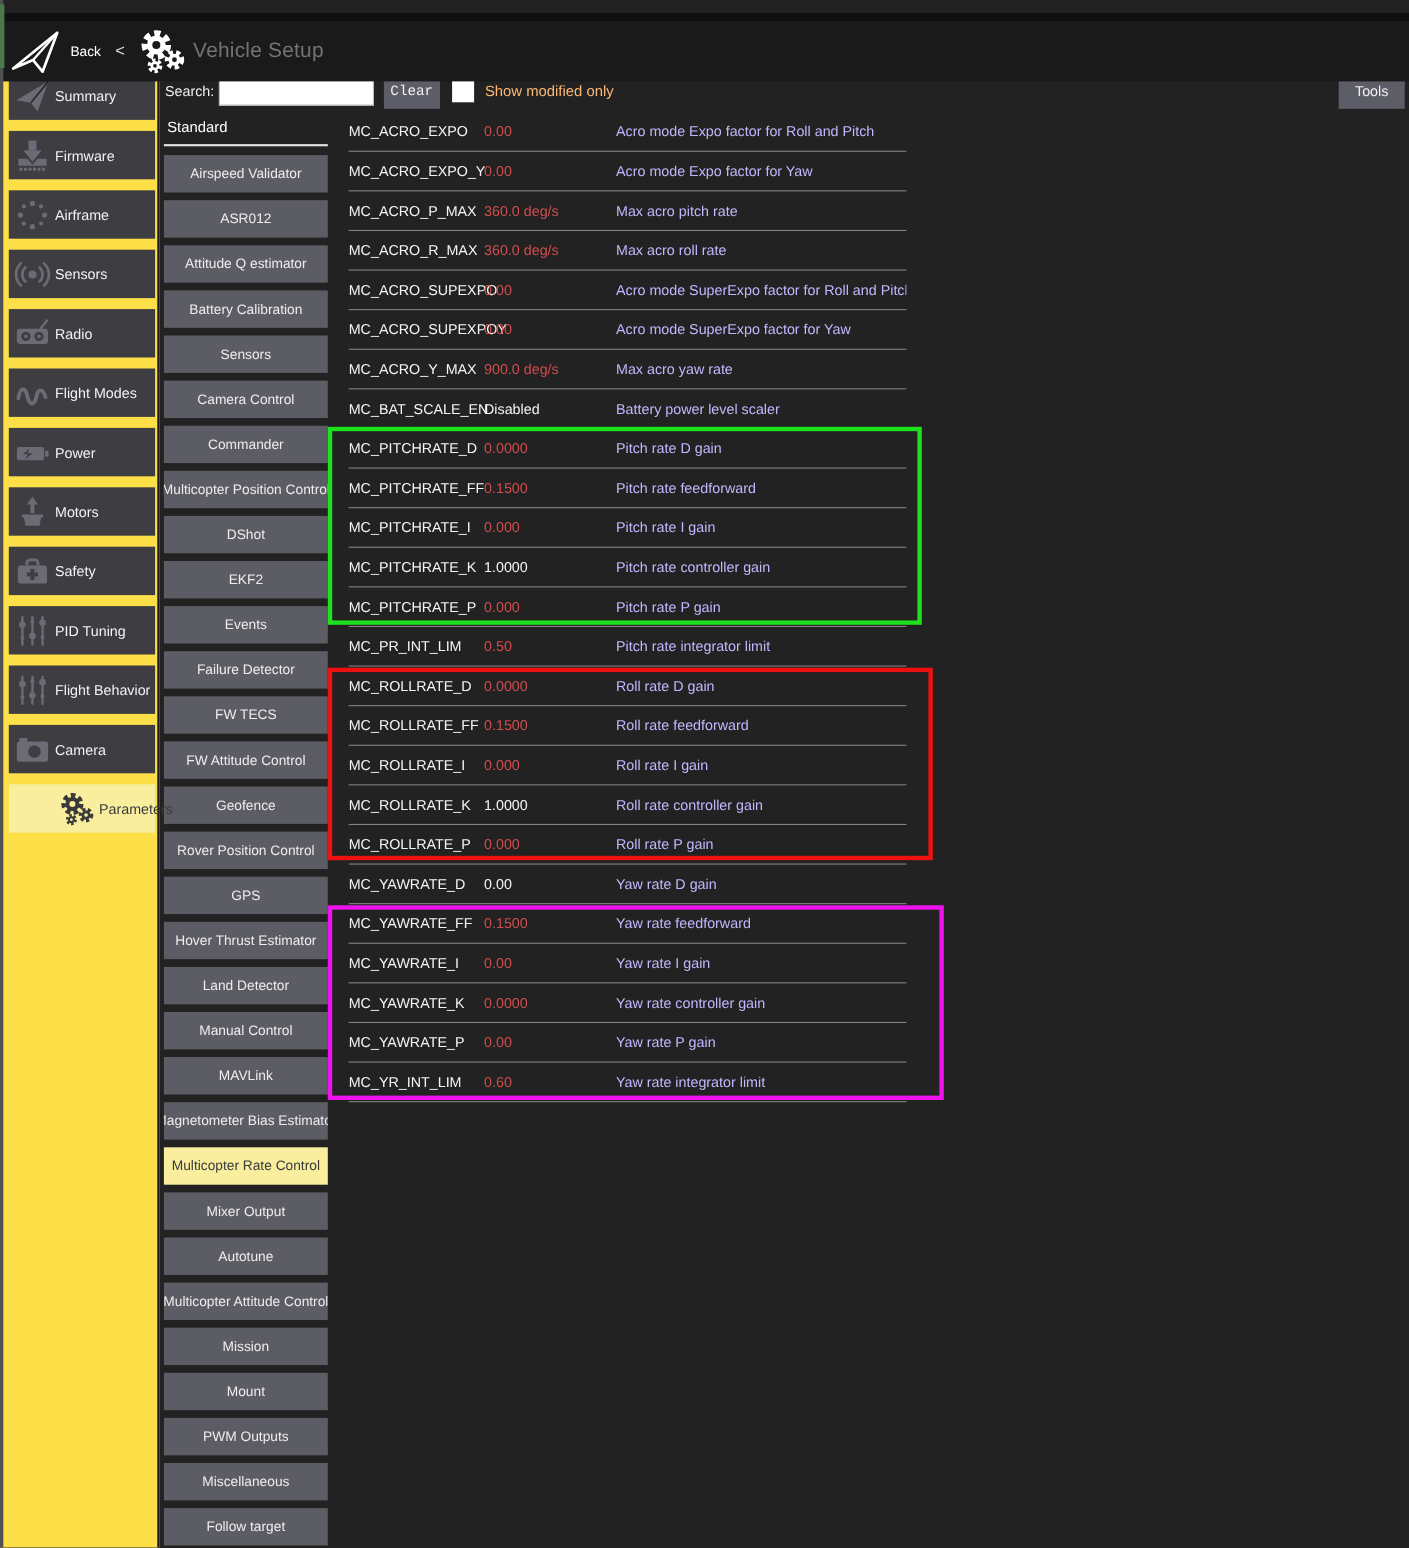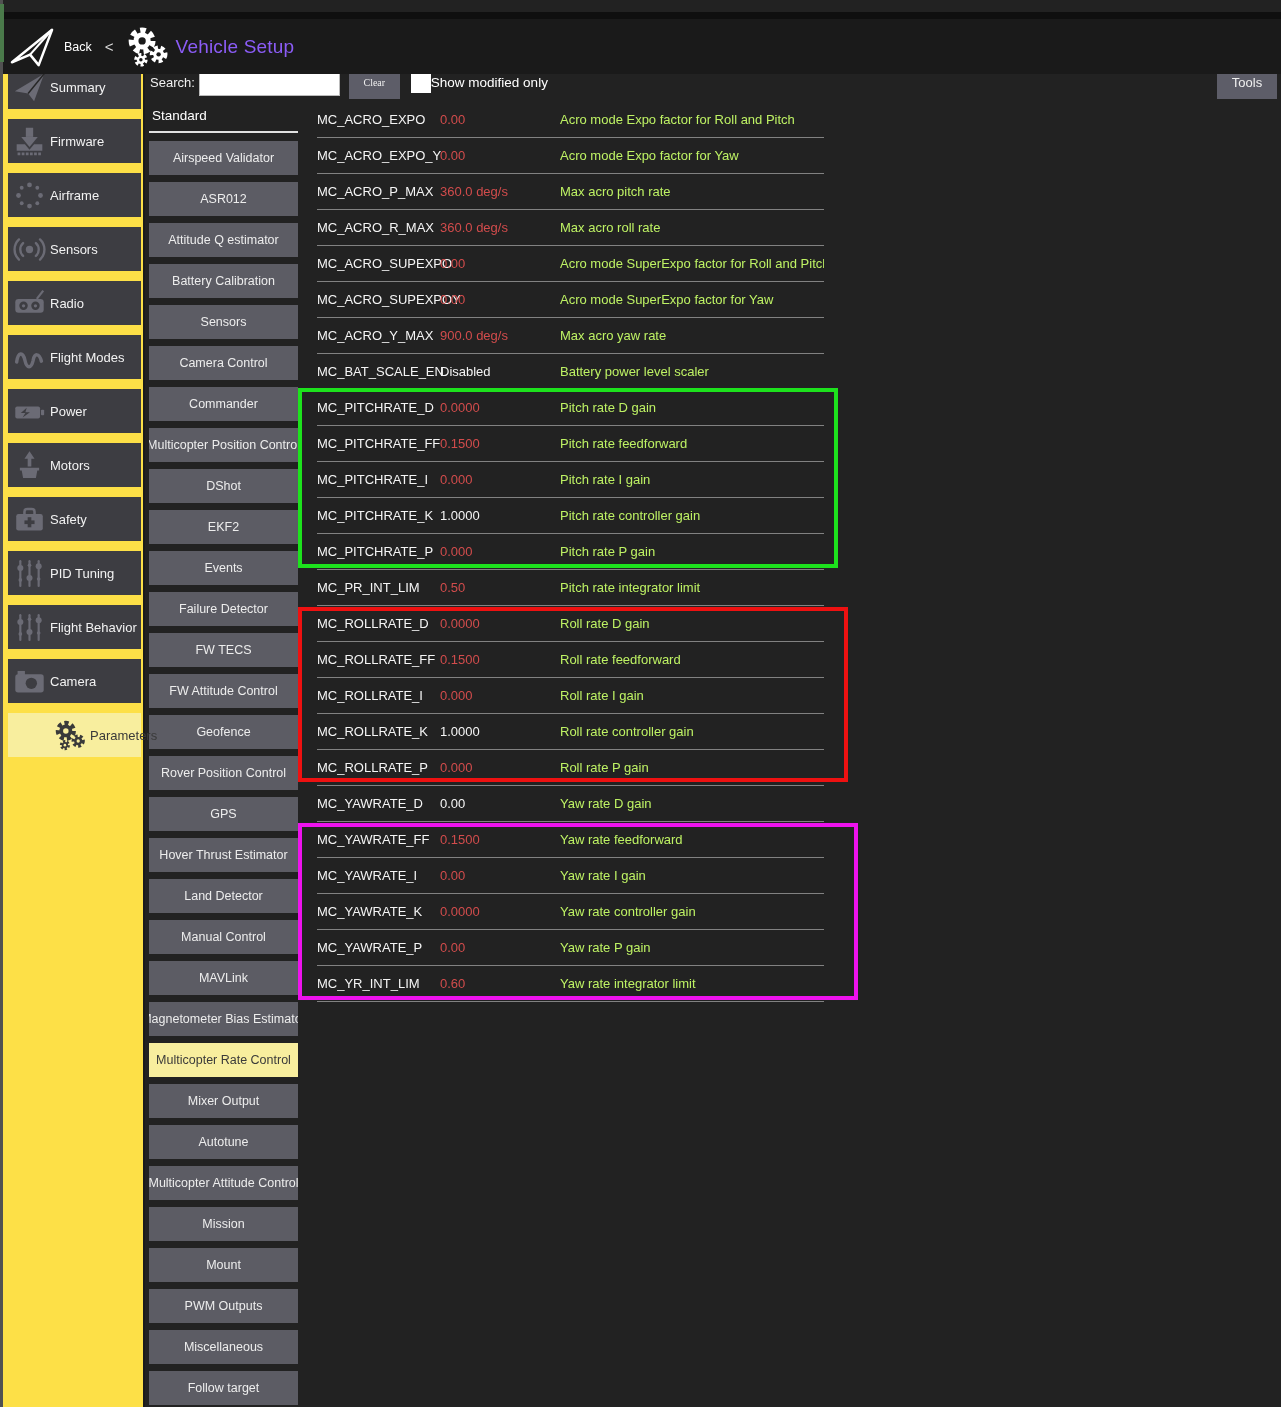--- a/index.html
+++ b/index.html
@@ -17,21 +17,21 @@
   .topbar{
     position:absolute;left:0;top:12px;width:100%;height:62px;box-sizing:border-box;
     background:#1a1a1a;border-top:7px solid #0f0f0f;
     display:flex;align-items:center;z-index:8;
   }
   .plane-icon{margin-left:9px;flex:0 0 auto;}
   .back-label{color:#ffffff;font-size:12.5px;margin-left:9px;}
   .chev{color:#dddddd;font-size:15px;margin-left:13px;}
   .topbar .gears-wrap{width:44px;height:44px;margin-left:11px;color:#ffffff;}
   .topbar .gears-wrap svg{width:44px;height:44px;display:block;}
-  .page-title{color:#8b5cf6;font-size:19px;margin-left:7px;letter-spacing:.2px;}
+  .page-title{color:#737373;font-size:19px;margin-left:7px;letter-spacing:.2px;}
   .topbar .icon-hole{fill:#1a1a1a;}
 
   
   .sidebar{
     position:absolute;left:0;top:62px;width:145px;bottom:0;
     background:#fde047;border-right:2px solid #1b1b1b;box-sizing:border-box;
     padding-top:3px;z-index:7;
   }
   .side-item{
     height:44px;margin:0 2px 10px 8px;background:#3d3d42;
@@ -51,26 +51,26 @@
     position:absolute;left:145px;top:62px;right:0;height:41px;
     display:flex;align-items:center;
   }
   .search-label{color:#f0f0f0;font-size:13px;margin-left:5px;}
   .search-input{
     margin-left:4px;width:131px;height:24px;border:1px solid #bbbbbb;
     background:#ffffff;font-size:13px;padding:0 4px;outline:none;
   }
   .clear-btn{
     margin-left:9px;width:51px;height:33px;background:#5d5d68;border:none;
-    color:#f0f0f0;font-size:10px;font-family:Liberation Serif, serif;cursor:pointer;
+    color:#f0f0f0;font-size:13px;font-family:Liberation Mono, monospace;cursor:pointer;
   }
   .checkbox{
     margin-left:11px;width:20px;height:20px;background:#ffffff;flex:0 0 auto;cursor:pointer;
   }
-  .show-modified-label{color:#ffffff;font-size:13.5px;margin-left:0;}
+  .show-modified-label{color:#fdba74;font-size:13.5px;margin-left:10px;}
   .tools-btn{
     margin-left:auto;margin-right:4px;width:60px;height:33px;background:#5d5d68;border:none;
     color:#f0f0f0;font-size:13px;font-family:"Liberation Sans",sans-serif;cursor:pointer;
   }
 
   
   .cats{position:absolute;left:149px;top:103px;width:149px;}
   .cats-header{
     color:#ffffff;font-size:13.5px;padding:5px 0 8px 3px;
     border-bottom:2px solid #e0e0e0;margin-bottom:8px;
@@ -84,21 +84,21 @@
 
   
   .ptable{position:absolute;left:317px;top:102px;width:507px;}
   .prow{
     height:35px;display:flex;align-items:center;
     border-bottom:1px solid #828282;cursor:pointer;
   }
   .pname{width:123px;flex:0 0 auto;color:#f5f5f5;font-size:13px;white-space:nowrap;}
   .pval{width:120px;flex:0 0 auto;color:#f5f5f5;font-size:13px;white-space:nowrap;}
   .pval.modified{color:#d24c4c;}
-  .pdesc{flex:1;color:#bef264;font-size:13px;white-space:nowrap;overflow:hidden;}
+  .pdesc{flex:1;color:#c4b5fd;font-size:13px;white-space:nowrap;overflow:hidden;}
 
   
   .ann-box{
     position:absolute;border:4px solid #fff;box-sizing:border-box;
     z-index:6;pointer-events:none;background:transparent;
   }
 </style>
 </head>
 <body>
 

